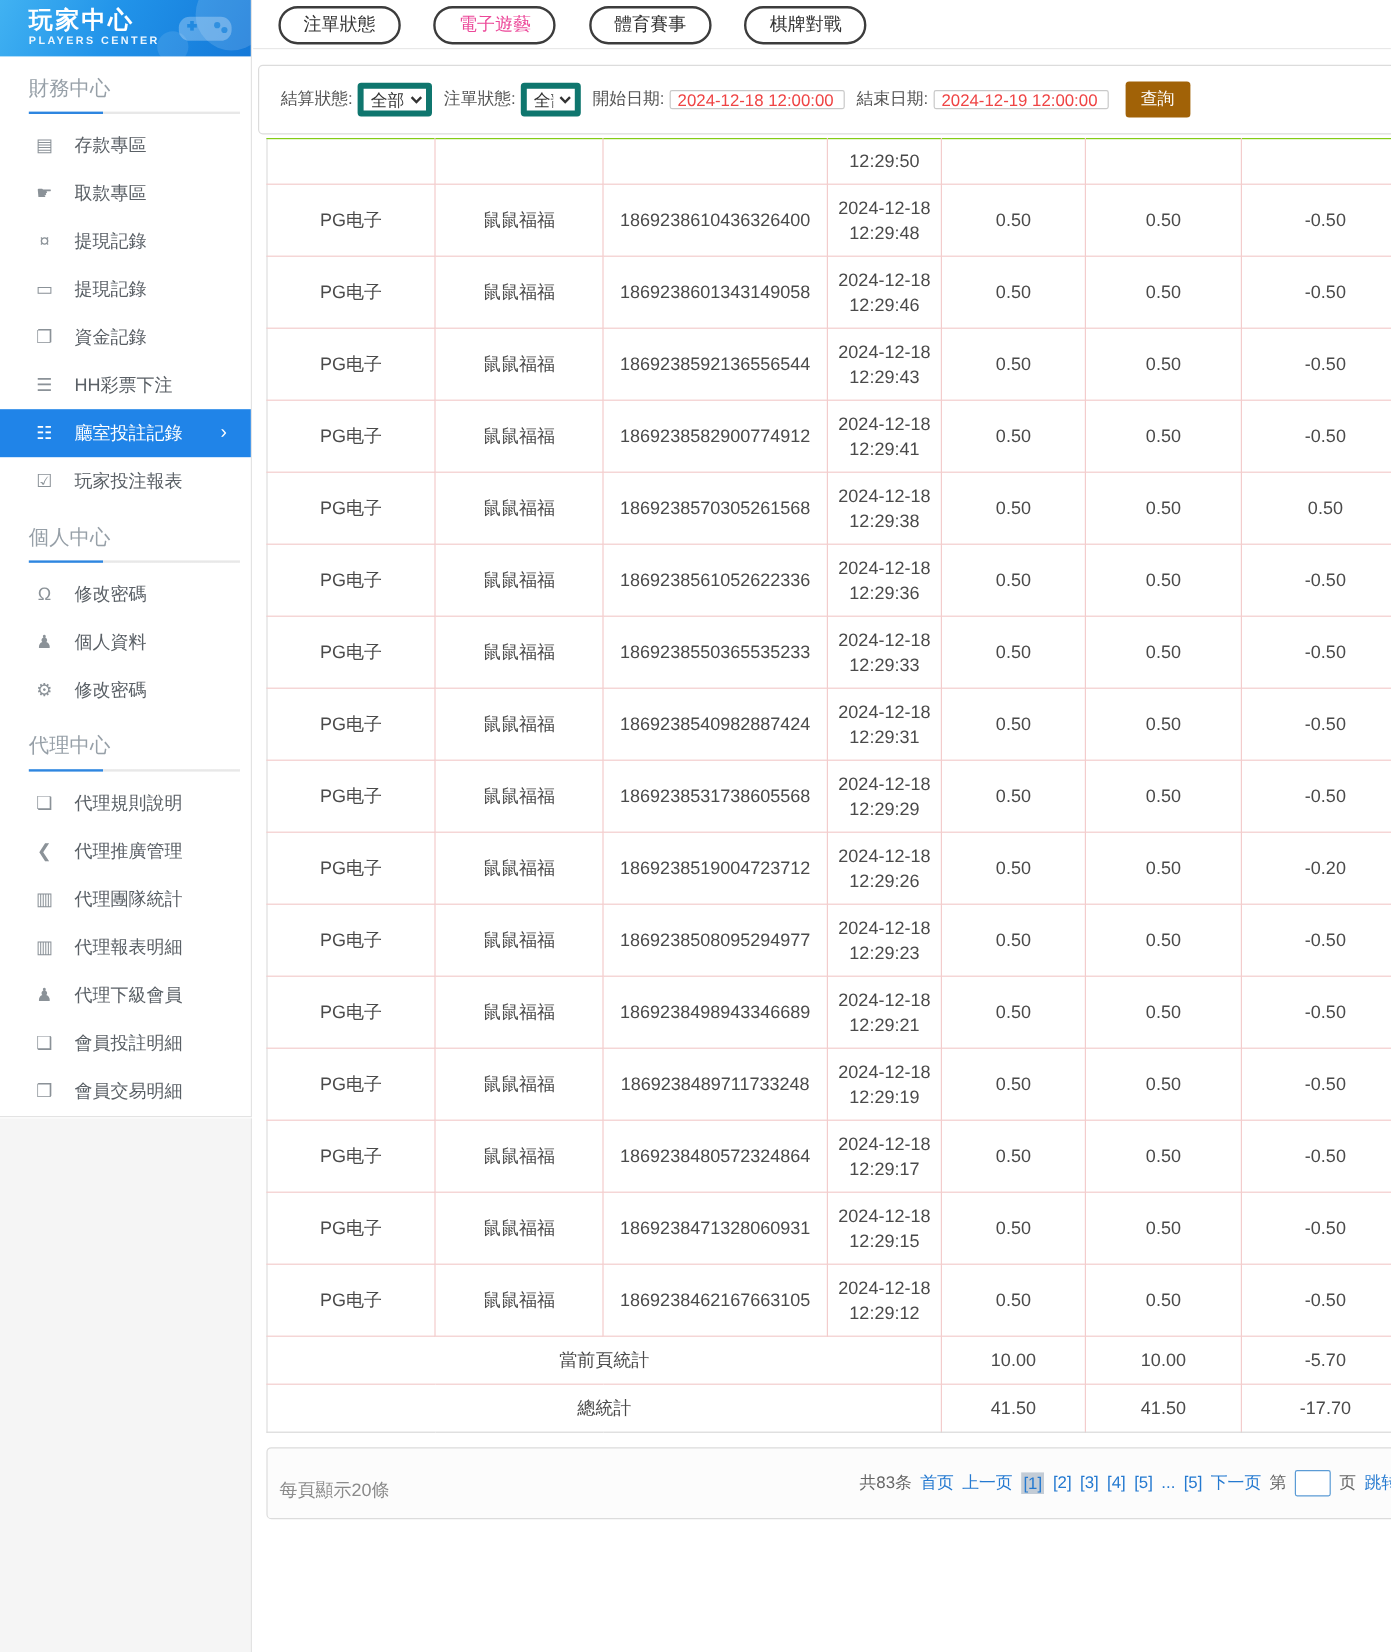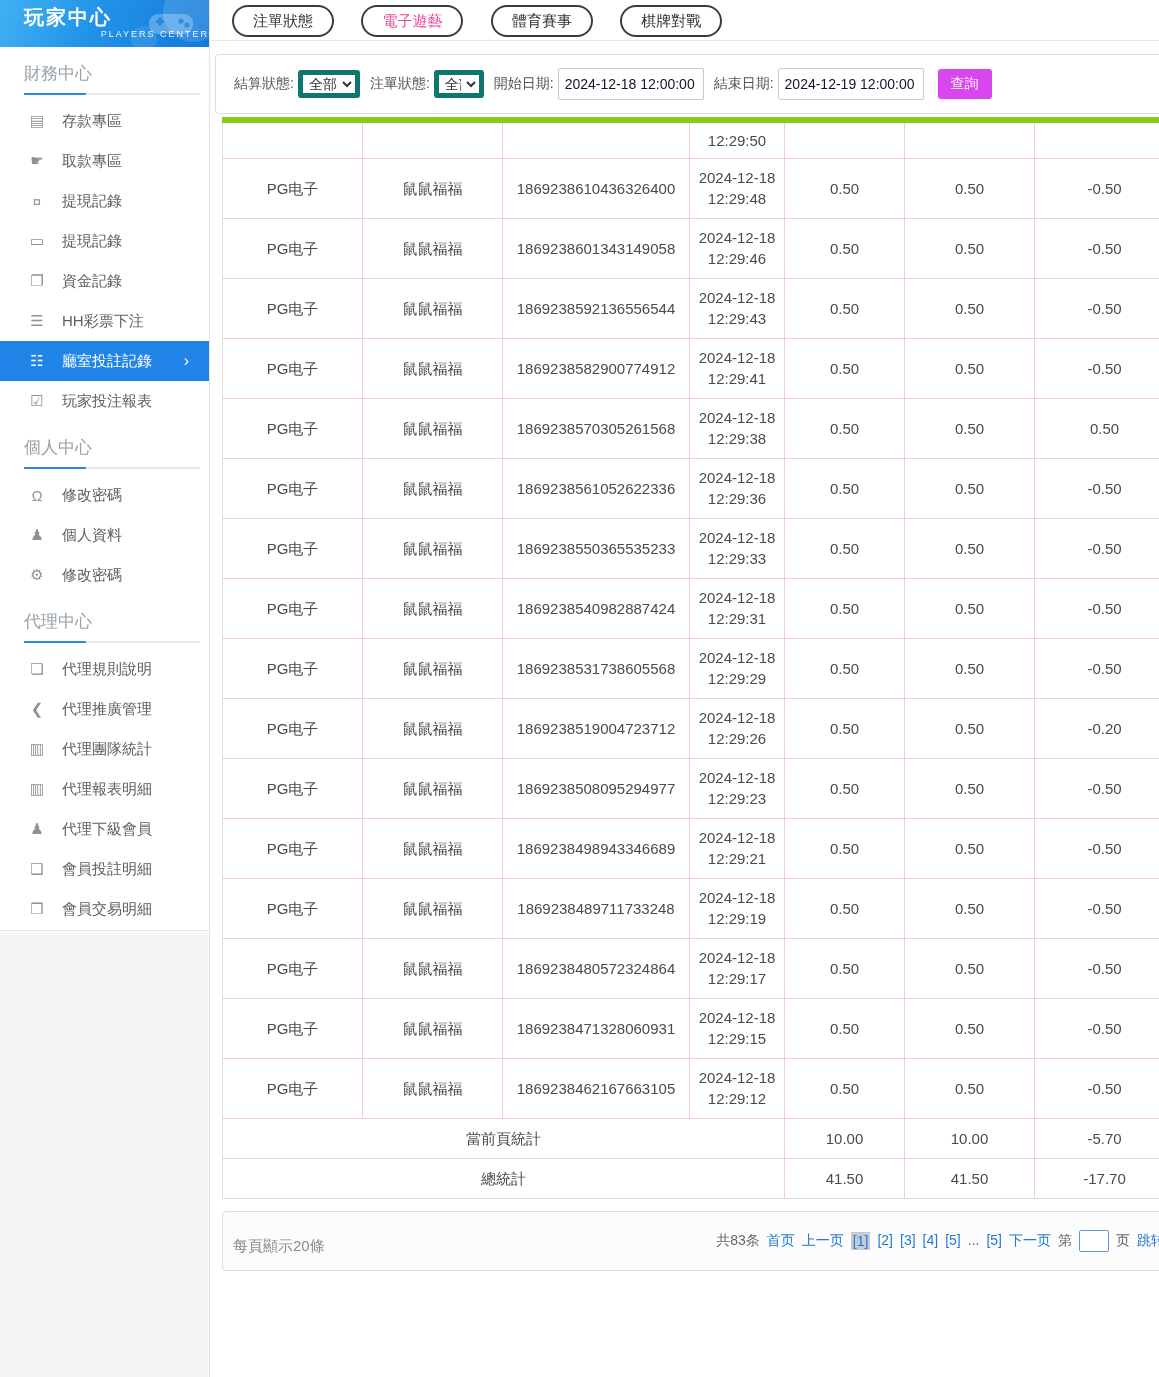--- a/index.html
+++ b/index.html
@@ -7,21 +7,21 @@
     font-family:"Liberation Sans","DejaVu Sans",sans-serif; }
 
   
   .sidebar { position:absolute; left:0; top:0; width:210px; height:931px;
     background:#fff; border-right:1px solid #e3e3e3; border-bottom:1px solid #e3e3e3; }
   .sidebar-below { position:absolute; left:0; top:932px; width:210px; height:445px;
     background:#f5f5f5; border-right:1px solid #e3e3e3; }
   .side-header { position:relative; height:47px; overflow:hidden; padding:5px 0 13px 24px;
     background:linear-gradient(115deg,#41b2f2 0%,#2193e9 45%,#1478d8 100%); }
   .side-header .t { color:#fff; font-size:20px; font-weight:bold; letter-spacing:2px; line-height:24px; }
-  .side-header .s { color:#eaf6ff; font-size:9px; letter-spacing:2px; font-weight:normal;text-align:right; }
+  .side-header .s { color:#eaf6ff; font-size:9px; letter-spacing:2px; font-weight:bold; }
   .side-header .deco1 { position:absolute; right:-14px; top:-18px; width:60px; height:60px;
     border-radius:50%; background:rgba(255,255,255,.14); }
   .side-header .deco2 { position:absolute; right:52px; top:26px; width:26px; height:26px;
     border-radius:50%; background:rgba(255,255,255,.10); }
   .side-header svg { position:absolute; right:14px; top:8px; opacity:.5; }
   .side-section-title { margin:15px 0 0 24px; color:#97a0a8; font-size:17px; }
   .side-underline { height:2px; width:176px; margin:8px 0 6px 24px;
     background:linear-gradient(to right,#2e86e0 0,#2e86e0 62px,#e8e8e8 62px,#e8e8e8 100%); }
   .side-item { position:relative; display:flex; align-items:center; height:40px;
     padding-left:28px; cursor:pointer; color:#5a6066; font-size:15px; }
@@ -37,31 +37,31 @@
   .tab-pill { display:inline-block; margin-right:23px; padding:5px 19px;
     border:2px solid #3c3c3c; border-radius:16px; font-size:15px; color:#333;
     background:#fff; cursor:pointer; line-height:18px; }
   .tab-pill.active { color:#ec4899; }
 
   .filter-panel { margin:13px 0 0 4px; width:952px; border:1px solid #dcdcdc;
     border-radius:4px; padding:13px 0 13px 8px; display:flex; align-items:center; }
   .f-label { color:#555; font-size:14px; margin:0 4px 0 10px; }
   .f-select { height:28px; border:5px solid #0f766e; border-radius:3px; background:#fff;
     font-size:14px; color:#333; padding:0 2px; font-family:inherit; }
-  .f-input { height:32px; border:1px solid #c9c9c9; border-radius:2px; font-size:14px;
-    color:#0f172a; padding:0 6px; width:146px; font-family:inherit; }
-  .f-btn { height:30px; margin-left:14px; padding:0 13px; background:#d946ef; color:#fff;
+  .f-input { height:16px; border:1px solid #c9c9c9; border-radius:2px; font-size:14px;
+    color:#ef4444; padding:0 6px; width:146px; font-family:inherit; }
+  .f-btn { height:30px; margin-left:14px; padding:0 13px; background:#a16207; color:#fff;
     border:none; border-radius:3px; font-size:14px; cursor:pointer; font-family:inherit; }
 
   
   .bet-table { margin:3px 0 0 11px; border-collapse:collapse; table-layout:fixed;
     width:952px; font-size:15px; color:#4a4a4a; }
   .bet-table td { border:1px solid #f3cccc; text-align:center; vertical-align:middle;
     padding:2px; line-height:21px; }
-  .bet-table tr.partial td { border-top:6px solid #84cc16; height:38px; }
+  .bet-table tr.partial td { border-top:1px solid #84cc16; height:38px; }
   .bet-table tr.datarow td { height:60px; }
   .bet-table tr.sumrow td { height:40px; }
   .bet-table td:first-child { border-left-color:#dedede; }
   .bet-table tr:last-child td { border-bottom-color:#d9d9d9; }
 
   
   .page-panel { margin:12px 0 0 11px; width:952px; height:60px; border:1px solid #dcdcdc;
     border-radius:4px; background:#fcfcfc; display:flex; align-items:center;
     justify-content:space-between; padding:0 8px 0 10px; }
   .page-size { color:#8a8a8a; font-size:15px;margin-top:12px; }

